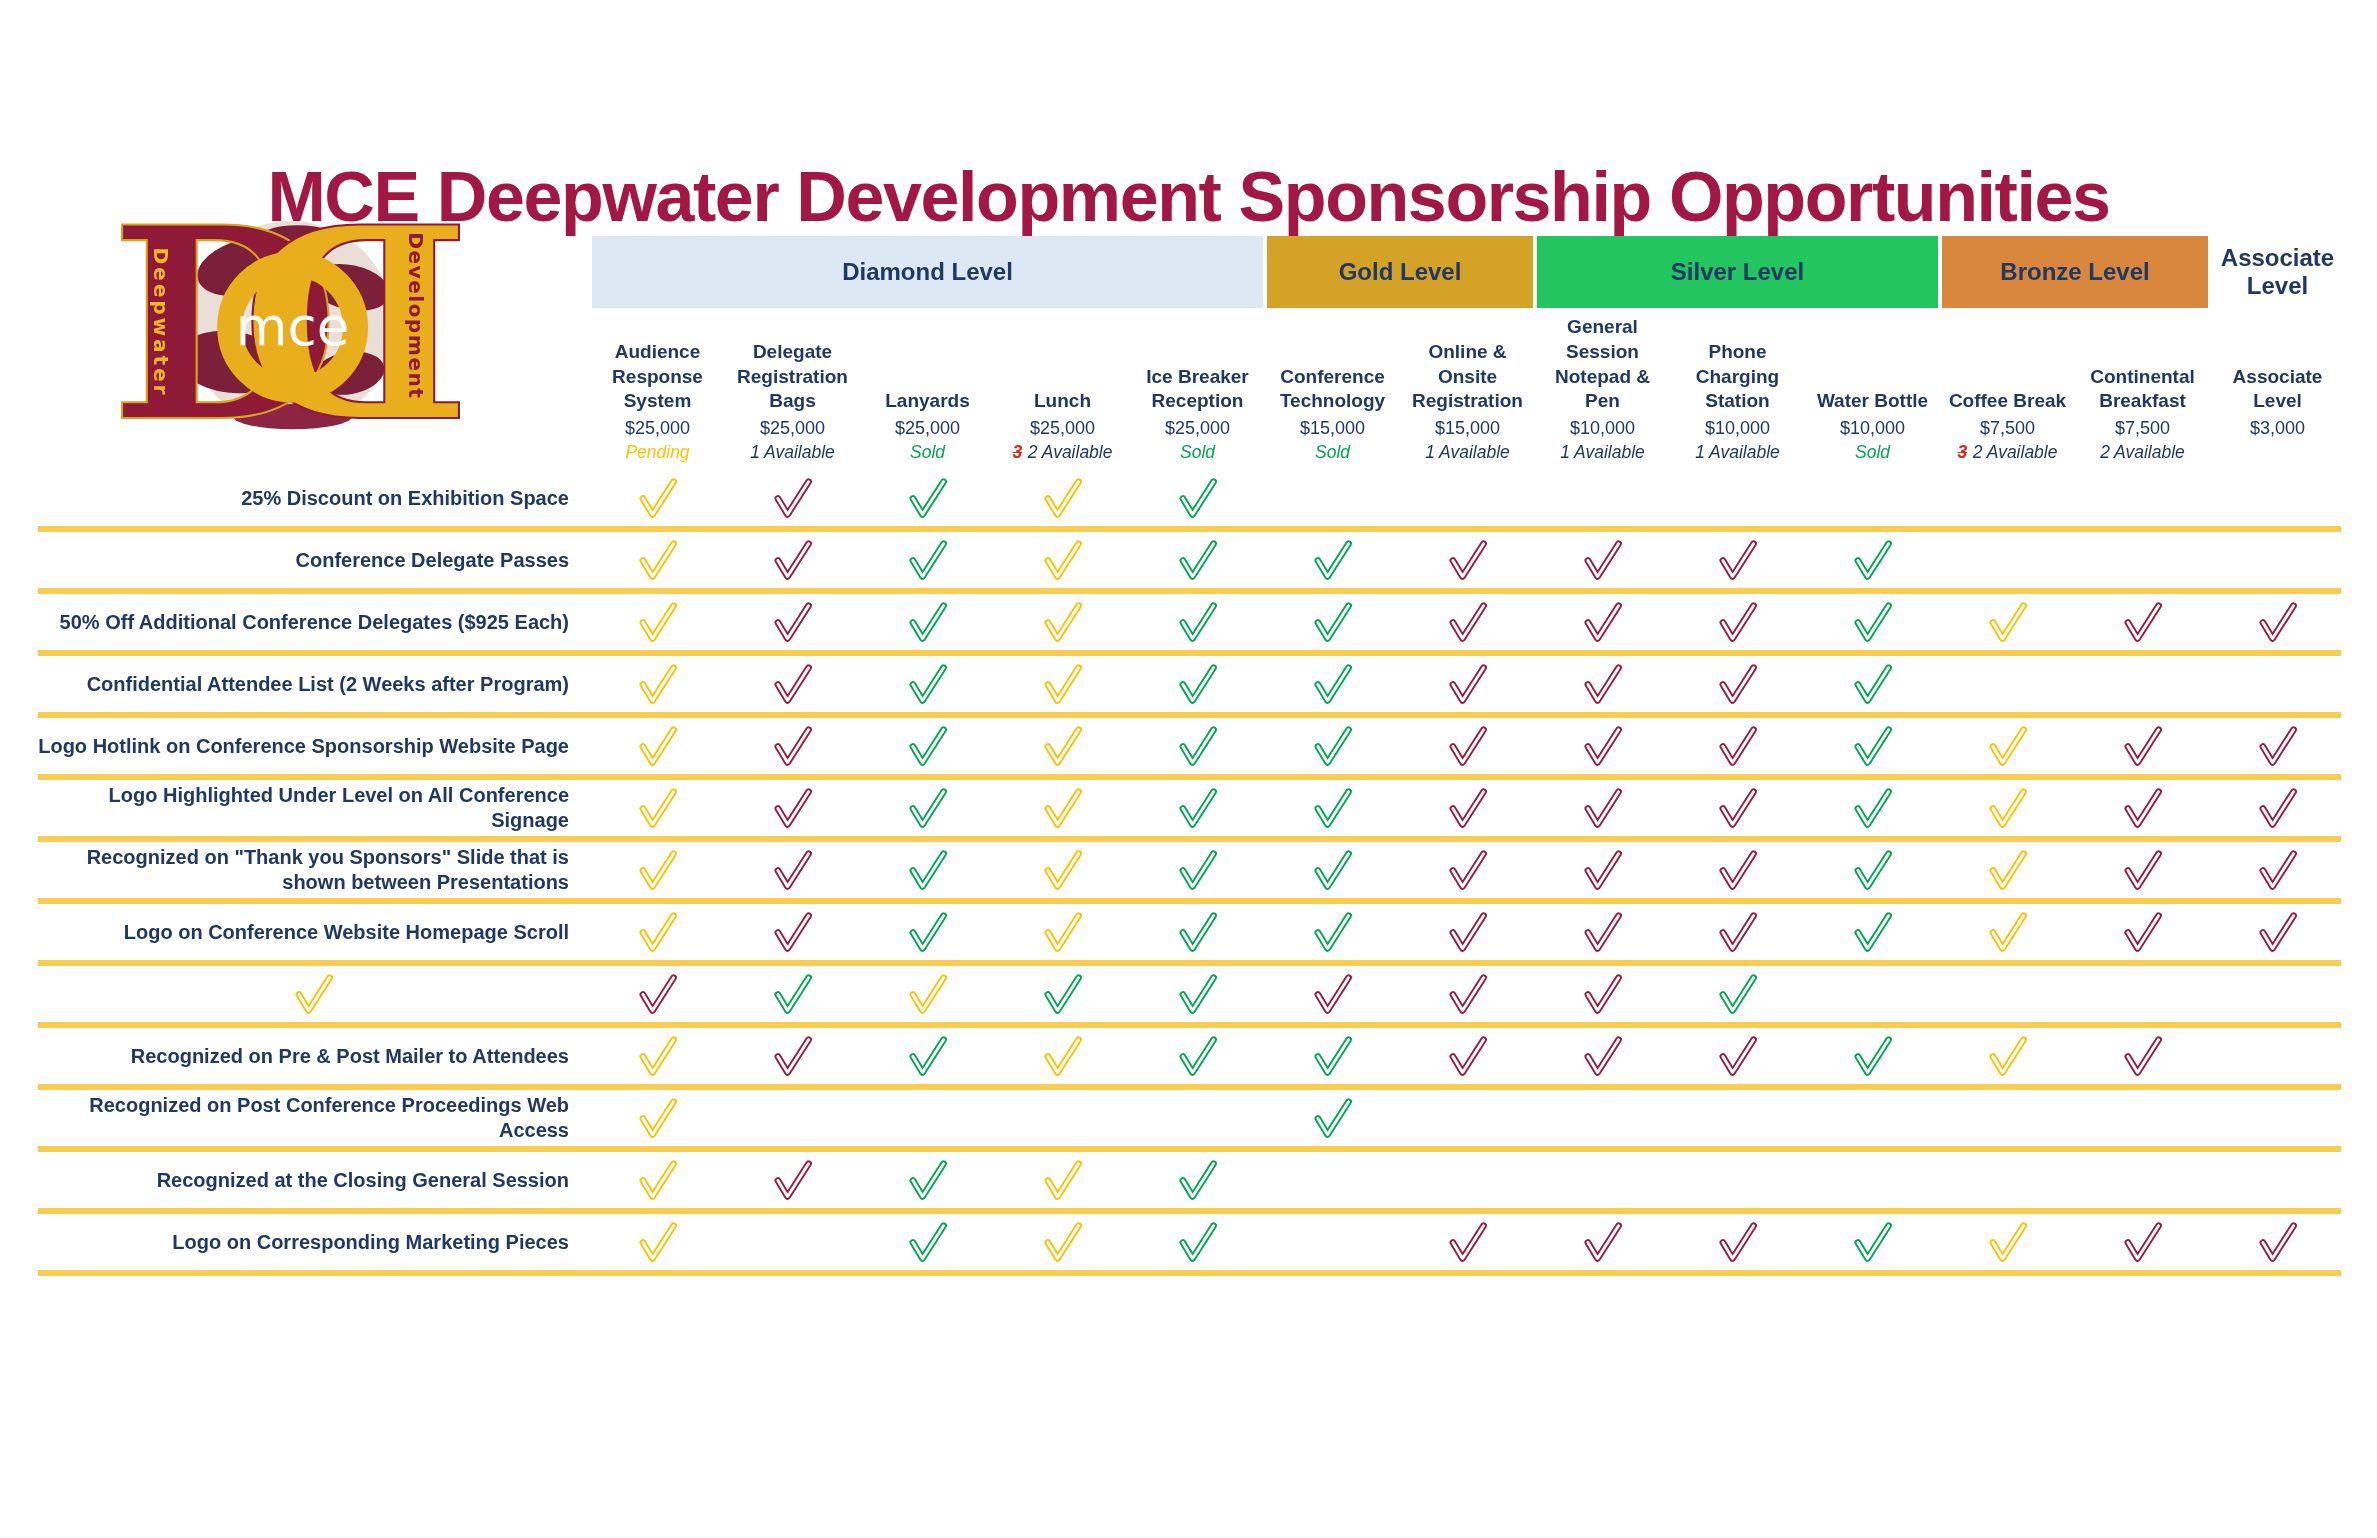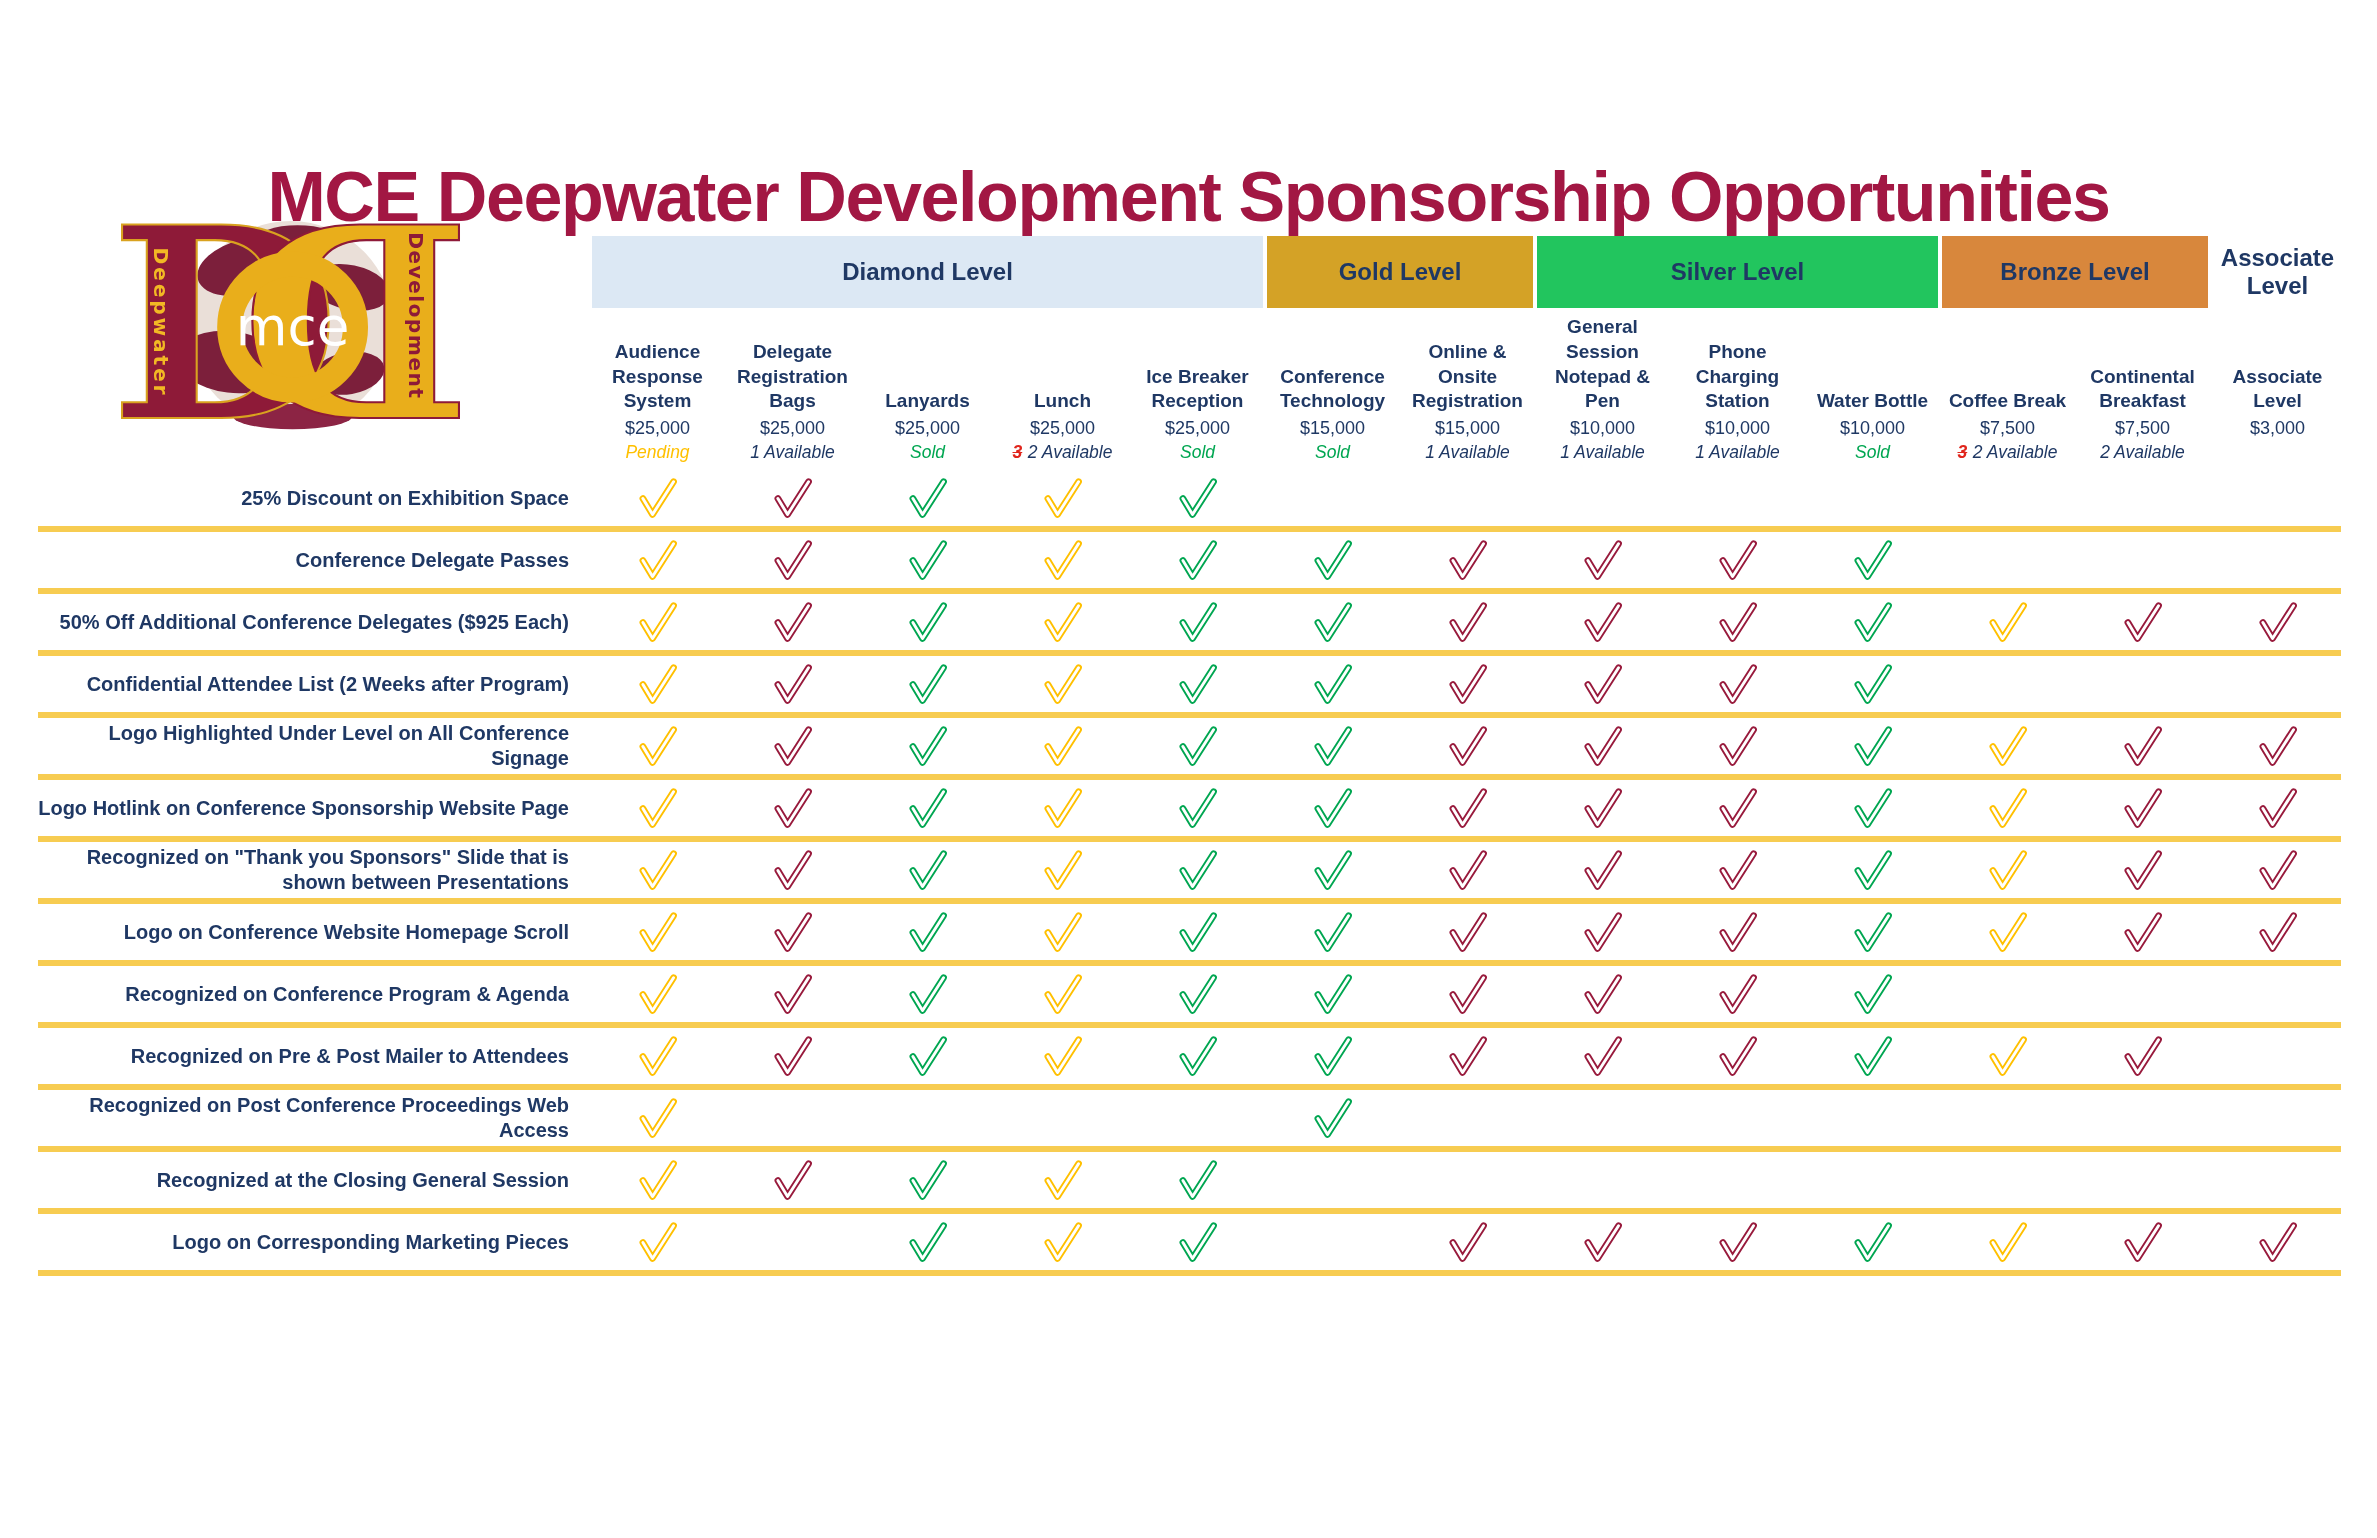--- a/index.html
+++ b/index.html
@@ -380,20 +380,101 @@
             <svg viewBox="0 0 100 100" width="42" height="45" class="check-icon">
               <path d="M14 50 L37 88 L87 10" fill="none" stroke="#00A651" stroke-width="16" stroke-linecap="round" stroke-linejoin="round"></path>
               <path d="M14 50 L37 88 L87 10" fill="none" stroke="#ffffff" stroke-width="7" stroke-linecap="round" stroke-linejoin="round"></path>
             </svg>
           </div>
           <div class="cell"></div>
           <div class="cell"></div>
           <div class="cell"></div>
         </div>
         <div class="grid-row benefit-row" style="border-bottom-color: rgb(247, 204, 81);">
+          <div class="benefit-label" style="color: rgb(31, 56, 100);">Logo Hotlink on Conference Sponsorship Website Page</div>
+          <div class="cell">
+            <svg viewBox="0 0 100 100" width="42" height="45" class="check-icon">
+              <path d="M14 50 L37 88 L87 10" fill="none" stroke="#FFC000" stroke-width="16" stroke-linecap="round" stroke-linejoin="round"></path>
+              <path d="M14 50 L37 88 L87 10" fill="none" stroke="#ffffff" stroke-width="7" stroke-linecap="round" stroke-linejoin="round"></path>
+            </svg>
+          </div>
+          <div class="cell">
+            <svg viewBox="0 0 100 100" width="42" height="45" class="check-icon">
+              <path d="M14 50 L37 88 L87 10" fill="none" stroke="#981A3C" stroke-width="16" stroke-linecap="round" stroke-linejoin="round"></path>
+              <path d="M14 50 L37 88 L87 10" fill="none" stroke="#ffffff" stroke-width="7" stroke-linecap="round" stroke-linejoin="round"></path>
+            </svg>
+          </div>
+          <div class="cell">
+            <svg viewBox="0 0 100 100" width="42" height="45" class="check-icon">
+              <path d="M14 50 L37 88 L87 10" fill="none" stroke="#00A651" stroke-width="16" stroke-linecap="round" stroke-linejoin="round"></path>
+              <path d="M14 50 L37 88 L87 10" fill="none" stroke="#ffffff" stroke-width="7" stroke-linecap="round" stroke-linejoin="round"></path>
+            </svg>
+          </div>
+          <div class="cell">
+            <svg viewBox="0 0 100 100" width="42" height="45" class="check-icon">
+              <path d="M14 50 L37 88 L87 10" fill="none" stroke="#FFC000" stroke-width="16" stroke-linecap="round" stroke-linejoin="round"></path>
+              <path d="M14 50 L37 88 L87 10" fill="none" stroke="#ffffff" stroke-width="7" stroke-linecap="round" stroke-linejoin="round"></path>
+            </svg>
+          </div>
+          <div class="cell">
+            <svg viewBox="0 0 100 100" width="42" height="45" class="check-icon">
+              <path d="M14 50 L37 88 L87 10" fill="none" stroke="#00A651" stroke-width="16" stroke-linecap="round" stroke-linejoin="round"></path>
+              <path d="M14 50 L37 88 L87 10" fill="none" stroke="#ffffff" stroke-width="7" stroke-linecap="round" stroke-linejoin="round"></path>
+            </svg>
+          </div>
+          <div class="cell">
+            <svg viewBox="0 0 100 100" width="42" height="45" class="check-icon">
+              <path d="M14 50 L37 88 L87 10" fill="none" stroke="#00A651" stroke-width="16" stroke-linecap="round" stroke-linejoin="round"></path>
+              <path d="M14 50 L37 88 L87 10" fill="none" stroke="#ffffff" stroke-width="7" stroke-linecap="round" stroke-linejoin="round"></path>
+            </svg>
+          </div>
+          <div class="cell">
+            <svg viewBox="0 0 100 100" width="42" height="45" class="check-icon">
+              <path d="M14 50 L37 88 L87 10" fill="none" stroke="#981A3C" stroke-width="16" stroke-linecap="round" stroke-linejoin="round"></path>
+              <path d="M14 50 L37 88 L87 10" fill="none" stroke="#ffffff" stroke-width="7" stroke-linecap="round" stroke-linejoin="round"></path>
+            </svg>
+          </div>
+          <div class="cell">
+            <svg viewBox="0 0 100 100" width="42" height="45" class="check-icon">
+              <path d="M14 50 L37 88 L87 10" fill="none" stroke="#981A3C" stroke-width="16" stroke-linecap="round" stroke-linejoin="round"></path>
+              <path d="M14 50 L37 88 L87 10" fill="none" stroke="#ffffff" stroke-width="7" stroke-linecap="round" stroke-linejoin="round"></path>
+            </svg>
+          </div>
+          <div class="cell">
+            <svg viewBox="0 0 100 100" width="42" height="45" class="check-icon">
+              <path d="M14 50 L37 88 L87 10" fill="none" stroke="#981A3C" stroke-width="16" stroke-linecap="round" stroke-linejoin="round"></path>
+              <path d="M14 50 L37 88 L87 10" fill="none" stroke="#ffffff" stroke-width="7" stroke-linecap="round" stroke-linejoin="round"></path>
+            </svg>
+          </div>
+          <div class="cell">
+            <svg viewBox="0 0 100 100" width="42" height="45" class="check-icon">
+              <path d="M14 50 L37 88 L87 10" fill="none" stroke="#00A651" stroke-width="16" stroke-linecap="round" stroke-linejoin="round"></path>
+              <path d="M14 50 L37 88 L87 10" fill="none" stroke="#ffffff" stroke-width="7" stroke-linecap="round" stroke-linejoin="round"></path>
+            </svg>
+          </div>
+          <div class="cell">
+            <svg viewBox="0 0 100 100" width="42" height="45" class="check-icon">
+              <path d="M14 50 L37 88 L87 10" fill="none" stroke="#FFC000" stroke-width="16" stroke-linecap="round" stroke-linejoin="round"></path>
+              <path d="M14 50 L37 88 L87 10" fill="none" stroke="#ffffff" stroke-width="7" stroke-linecap="round" stroke-linejoin="round"></path>
+            </svg>
+          </div>
+          <div class="cell">
+            <svg viewBox="0 0 100 100" width="42" height="45" class="check-icon">
+              <path d="M14 50 L37 88 L87 10" fill="none" stroke="#981A3C" stroke-width="16" stroke-linecap="round" stroke-linejoin="round"></path>
+              <path d="M14 50 L37 88 L87 10" fill="none" stroke="#ffffff" stroke-width="7" stroke-linecap="round" stroke-linejoin="round"></path>
+            </svg>
+          </div>
+          <div class="cell">
+            <svg viewBox="0 0 100 100" width="42" height="45" class="check-icon">
+              <path d="M14 50 L37 88 L87 10" fill="none" stroke="#981A3C" stroke-width="16" stroke-linecap="round" stroke-linejoin="round"></path>
+              <path d="M14 50 L37 88 L87 10" fill="none" stroke="#ffffff" stroke-width="7" stroke-linecap="round" stroke-linejoin="round"></path>
+            </svg>
+          </div>
+        </div>
+        <div class="grid-row benefit-row" style="border-bottom-color: rgb(247, 204, 81);">
           <div class="benefit-label" style="color: rgb(31, 56, 100);">Logo Highlighted Under Level on All Conference Signage</div>
           <div class="cell">
             <svg viewBox="0 0 100 100" width="42" height="45" class="check-icon">
               <path d="M14 50 L37 88 L87 10" fill="none" stroke="#FFC000" stroke-width="16" stroke-linecap="round" stroke-linejoin="round"></path>
               <path d="M14 50 L37 88 L87 10" fill="none" stroke="#ffffff" stroke-width="7" stroke-linecap="round" stroke-linejoin="round"></path>
             </svg>
           </div>
           <div class="cell">
             <svg viewBox="0 0 100 100" width="42" height="45" class="check-icon">
               <path d="M14 50 L37 88 L87 10" fill="none" stroke="#981A3C" stroke-width="16" stroke-linecap="round" stroke-linejoin="round"></path>
@@ -461,101 +542,20 @@
             </svg>
           </div>
           <div class="cell">
             <svg viewBox="0 0 100 100" width="42" height="45" class="check-icon">
               <path d="M14 50 L37 88 L87 10" fill="none" stroke="#981A3C" stroke-width="16" stroke-linecap="round" stroke-linejoin="round"></path>
               <path d="M14 50 L37 88 L87 10" fill="none" stroke="#ffffff" stroke-width="7" stroke-linecap="round" stroke-linejoin="round"></path>
             </svg>
           </div>
         </div>
         <div class="grid-row benefit-row" style="border-bottom-color: rgb(247, 204, 81);">
-          <div class="benefit-label" style="color: rgb(31, 56, 100);">Logo Hotlink on Conference Sponsorship Website Page</div>
-          <div class="cell">
-            <svg viewBox="0 0 100 100" width="42" height="45" class="check-icon">
-              <path d="M14 50 L37 88 L87 10" fill="none" stroke="#FFC000" stroke-width="16" stroke-linecap="round" stroke-linejoin="round"></path>
-              <path d="M14 50 L37 88 L87 10" fill="none" stroke="#ffffff" stroke-width="7" stroke-linecap="round" stroke-linejoin="round"></path>
-            </svg>
-          </div>
-          <div class="cell">
-            <svg viewBox="0 0 100 100" width="42" height="45" class="check-icon">
-              <path d="M14 50 L37 88 L87 10" fill="none" stroke="#981A3C" stroke-width="16" stroke-linecap="round" stroke-linejoin="round"></path>
-              <path d="M14 50 L37 88 L87 10" fill="none" stroke="#ffffff" stroke-width="7" stroke-linecap="round" stroke-linejoin="round"></path>
-            </svg>
-          </div>
-          <div class="cell">
-            <svg viewBox="0 0 100 100" width="42" height="45" class="check-icon">
-              <path d="M14 50 L37 88 L87 10" fill="none" stroke="#00A651" stroke-width="16" stroke-linecap="round" stroke-linejoin="round"></path>
-              <path d="M14 50 L37 88 L87 10" fill="none" stroke="#ffffff" stroke-width="7" stroke-linecap="round" stroke-linejoin="round"></path>
-            </svg>
-          </div>
-          <div class="cell">
-            <svg viewBox="0 0 100 100" width="42" height="45" class="check-icon">
-              <path d="M14 50 L37 88 L87 10" fill="none" stroke="#FFC000" stroke-width="16" stroke-linecap="round" stroke-linejoin="round"></path>
-              <path d="M14 50 L37 88 L87 10" fill="none" stroke="#ffffff" stroke-width="7" stroke-linecap="round" stroke-linejoin="round"></path>
-            </svg>
-          </div>
-          <div class="cell">
-            <svg viewBox="0 0 100 100" width="42" height="45" class="check-icon">
-              <path d="M14 50 L37 88 L87 10" fill="none" stroke="#00A651" stroke-width="16" stroke-linecap="round" stroke-linejoin="round"></path>
-              <path d="M14 50 L37 88 L87 10" fill="none" stroke="#ffffff" stroke-width="7" stroke-linecap="round" stroke-linejoin="round"></path>
-            </svg>
-          </div>
-          <div class="cell">
-            <svg viewBox="0 0 100 100" width="42" height="45" class="check-icon">
-              <path d="M14 50 L37 88 L87 10" fill="none" stroke="#00A651" stroke-width="16" stroke-linecap="round" stroke-linejoin="round"></path>
-              <path d="M14 50 L37 88 L87 10" fill="none" stroke="#ffffff" stroke-width="7" stroke-linecap="round" stroke-linejoin="round"></path>
-            </svg>
-          </div>
-          <div class="cell">
-            <svg viewBox="0 0 100 100" width="42" height="45" class="check-icon">
-              <path d="M14 50 L37 88 L87 10" fill="none" stroke="#981A3C" stroke-width="16" stroke-linecap="round" stroke-linejoin="round"></path>
-              <path d="M14 50 L37 88 L87 10" fill="none" stroke="#ffffff" stroke-width="7" stroke-linecap="round" stroke-linejoin="round"></path>
-            </svg>
-          </div>
-          <div class="cell">
-            <svg viewBox="0 0 100 100" width="42" height="45" class="check-icon">
-              <path d="M14 50 L37 88 L87 10" fill="none" stroke="#981A3C" stroke-width="16" stroke-linecap="round" stroke-linejoin="round"></path>
-              <path d="M14 50 L37 88 L87 10" fill="none" stroke="#ffffff" stroke-width="7" stroke-linecap="round" stroke-linejoin="round"></path>
-            </svg>
-          </div>
-          <div class="cell">
-            <svg viewBox="0 0 100 100" width="42" height="45" class="check-icon">
-              <path d="M14 50 L37 88 L87 10" fill="none" stroke="#981A3C" stroke-width="16" stroke-linecap="round" stroke-linejoin="round"></path>
-              <path d="M14 50 L37 88 L87 10" fill="none" stroke="#ffffff" stroke-width="7" stroke-linecap="round" stroke-linejoin="round"></path>
-            </svg>
-          </div>
-          <div class="cell">
-            <svg viewBox="0 0 100 100" width="42" height="45" class="check-icon">
-              <path d="M14 50 L37 88 L87 10" fill="none" stroke="#00A651" stroke-width="16" stroke-linecap="round" stroke-linejoin="round"></path>
-              <path d="M14 50 L37 88 L87 10" fill="none" stroke="#ffffff" stroke-width="7" stroke-linecap="round" stroke-linejoin="round"></path>
-            </svg>
-          </div>
-          <div class="cell">
-            <svg viewBox="0 0 100 100" width="42" height="45" class="check-icon">
-              <path d="M14 50 L37 88 L87 10" fill="none" stroke="#FFC000" stroke-width="16" stroke-linecap="round" stroke-linejoin="round"></path>
-              <path d="M14 50 L37 88 L87 10" fill="none" stroke="#ffffff" stroke-width="7" stroke-linecap="round" stroke-linejoin="round"></path>
-            </svg>
-          </div>
-          <div class="cell">
-            <svg viewBox="0 0 100 100" width="42" height="45" class="check-icon">
-              <path d="M14 50 L37 88 L87 10" fill="none" stroke="#981A3C" stroke-width="16" stroke-linecap="round" stroke-linejoin="round"></path>
-              <path d="M14 50 L37 88 L87 10" fill="none" stroke="#ffffff" stroke-width="7" stroke-linecap="round" stroke-linejoin="round"></path>
-            </svg>
-          </div>
-          <div class="cell">
-            <svg viewBox="0 0 100 100" width="42" height="45" class="check-icon">
-              <path d="M14 50 L37 88 L87 10" fill="none" stroke="#981A3C" stroke-width="16" stroke-linecap="round" stroke-linejoin="round"></path>
-              <path d="M14 50 L37 88 L87 10" fill="none" stroke="#ffffff" stroke-width="7" stroke-linecap="round" stroke-linejoin="round"></path>
-            </svg>
-          </div>
-        </div>
-        <div class="grid-row benefit-row" style="border-bottom-color: rgb(247, 204, 81);">
           <div class="benefit-label" style="color: rgb(31, 56, 100);">Recognized on "Thank you Sponsors" Slide that is shown between Presentations</div>
           <div class="cell">
             <svg viewBox="0 0 100 100" width="42" height="45" class="check-icon">
               <path d="M14 50 L37 88 L87 10" fill="none" stroke="#FFC000" stroke-width="16" stroke-linecap="round" stroke-linejoin="round"></path>
               <path d="M14 50 L37 88 L87 10" fill="none" stroke="#ffffff" stroke-width="7" stroke-linecap="round" stroke-linejoin="round"></path>
             </svg>
           </div>
           <div class="cell">
             <svg viewBox="0 0 100 100" width="42" height="45" class="check-icon">
               <path d="M14 50 L37 88 L87 10" fill="none" stroke="#981A3C" stroke-width="16" stroke-linecap="round" stroke-linejoin="round"></path>
@@ -704,21 +704,20 @@
             </svg>
           </div>
           <div class="cell">
             <svg viewBox="0 0 100 100" width="42" height="45" class="check-icon">
               <path d="M14 50 L37 88 L87 10" fill="none" stroke="#981A3C" stroke-width="16" stroke-linecap="round" stroke-linejoin="round"></path>
               <path d="M14 50 L37 88 L87 10" fill="none" stroke="#ffffff" stroke-width="7" stroke-linecap="round" stroke-linejoin="round"></path>
             </svg>
           </div>
         </div>
         <div class="grid-row benefit-row" style="border-bottom-color: rgb(247, 204, 81);">
-          <div class="benefit-label" style="color: rgb(31, 56, 100);">Recognized on Conference Program &amp; Agenda</div>
           <div class="cell">
             <svg viewBox="0 0 100 100" width="42" height="45" class="check-icon">
               <path d="M14 50 L37 88 L87 10" fill="none" stroke="#FFC000" stroke-width="16" stroke-linecap="round" stroke-linejoin="round"></path>
               <path d="M14 50 L37 88 L87 10" fill="none" stroke="#ffffff" stroke-width="7" stroke-linecap="round" stroke-linejoin="round"></path>
             </svg>
           </div>
           <div class="cell">
             <svg viewBox="0 0 100 100" width="42" height="45" class="check-icon">
               <path d="M14 50 L37 88 L87 10" fill="none" stroke="#981A3C" stroke-width="16" stroke-linecap="round" stroke-linejoin="round"></path>
               <path d="M14 50 L37 88 L87 10" fill="none" stroke="#ffffff" stroke-width="7" stroke-linecap="round" stroke-linejoin="round"></path>

